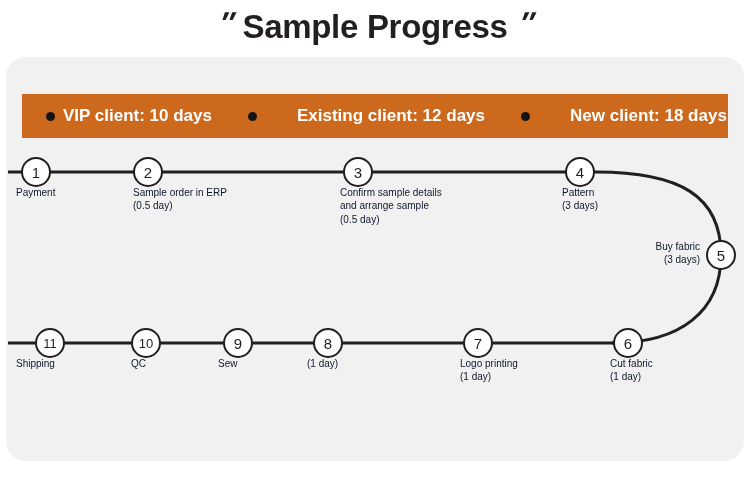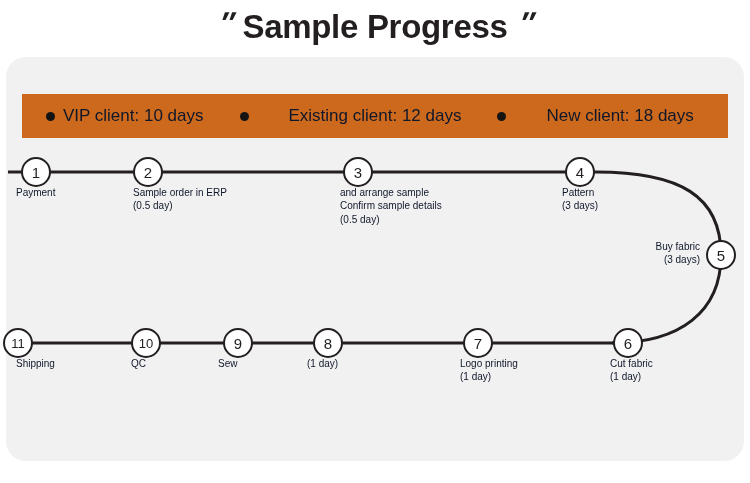--- a/index.html
+++ b/index.html
@@ -72,23 +72,23 @@
     height: 44px;
     background: #cd691d;
     display: flex;
     align-items: center;
     padding-left: 24px;
     box-sizing: border-box;
   }
   .banner-item {
     display: flex;
     align-items: center;
-    color: #0f172a;
+    color: #ffffff;
     font-size: 17px;
-    font-weight: normal;
+    font-weight: bold;
     white-space: nowrap;
   }
   .banner-item + .banner-item {
     margin-left: 36px;
     gap: 32px;
   }
   .banner-dot {
     width: 9px;
     height: 9px;
     border-radius: 50%;
@@ -187,22 +187,22 @@
   </div>
   <div class="node-label" style="left:133px; top:186px;">
     <div>Sample order in ERP</div>
     <div>(0.5 day)</div>
   </div>
 
   <div class="node" style="left:343px; top:157px;">
     <span>3</span>
   </div>
   <div class="node-label" style="left:340px; top:186px;">
+    <div>Confirm sample details</div>
     <div>and arrange sample</div>
-    <div>Confirm sample details</div>
     <div>(0.5 day)</div>
   </div>
 
   <div class="node" style="left:565px; top:157px;">
     <span>4</span>
   </div>
   <div class="node-label" style="left:562px; top:186px;">
     <div>Pattern</div>
     <div>(3 days)</div>
   </div>
@@ -245,20 +245,20 @@
     <div>Sew</div>
   </div>
 
   <div class="node small-num" style="left:131px; top:328px;">
     <span>10</span>
   </div>
   <div class="node-label" style="left:131px; top:357px;">
     <div>QC</div>
   </div>
 
-  <div class="node small-num" style="left:3px; top:328px;">
+  <div class="node small-num" style="left:35px; top:328px;">
     <span>11</span>
   </div>
   <div class="node-label" style="left:16px; top:357px;">
     <div>Shipping</div>
   </div>
 
 </div>
 
 </body></html>

